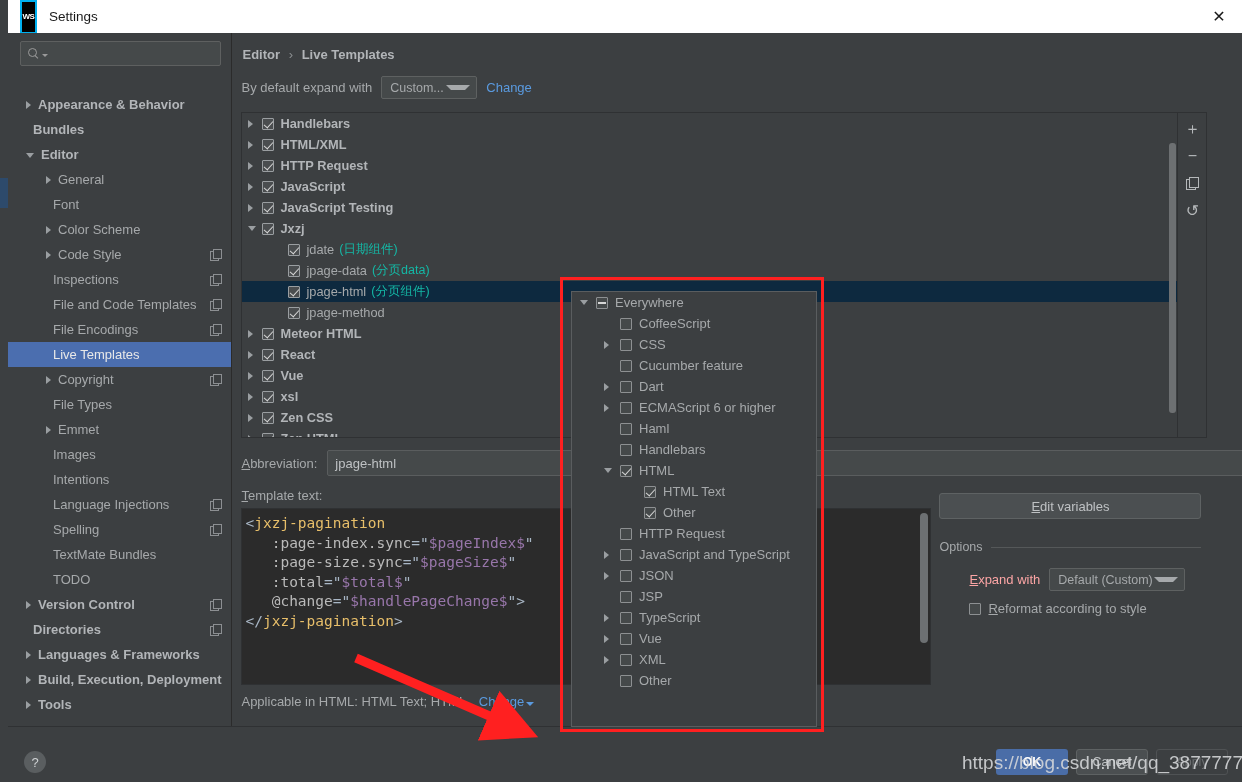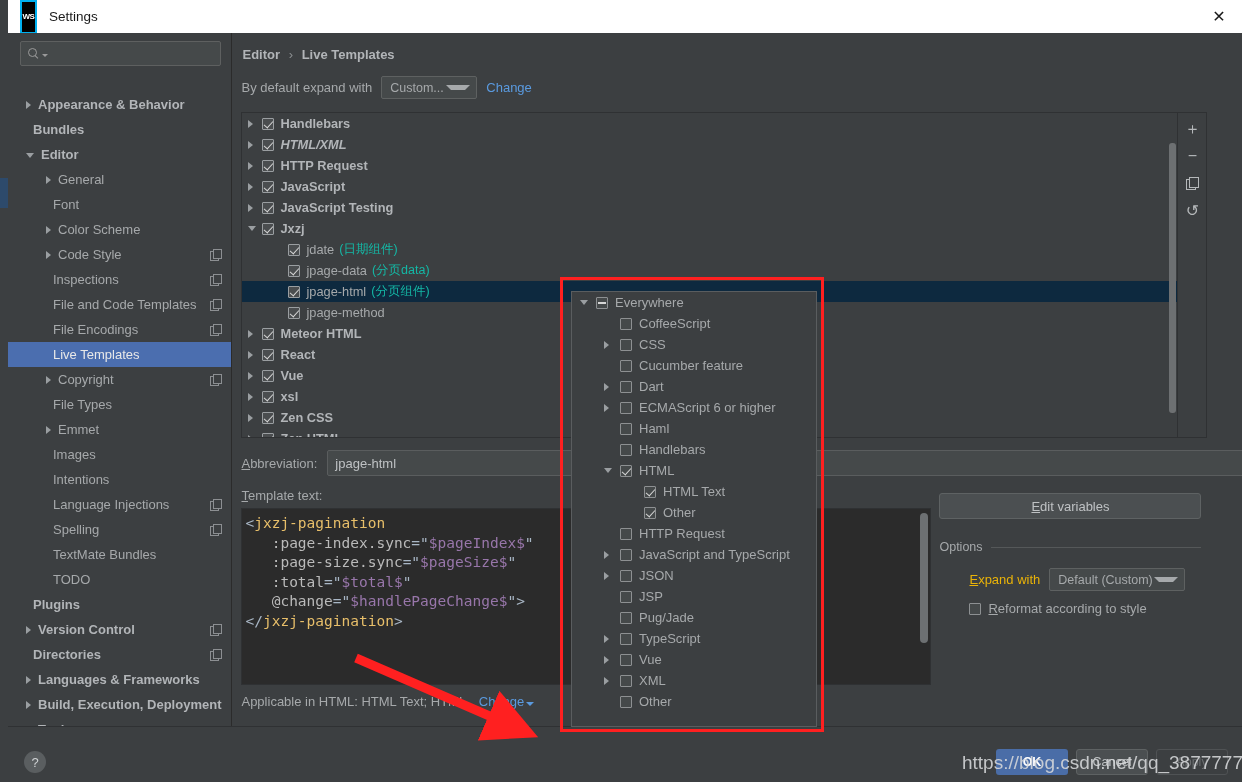--- a/index.html
+++ b/index.html
@@ -291,21 +291,21 @@
   }
   #edit-vars-btn u { text-decoration: underline; }
   #opt-legend {
     display: flex; align-items: center; gap: 8px; margin-top: 21px;
   }
   #opt-legend span { font-size: 12.5px; color: #a6a9ab; }
   #opt-legend i { flex: 1 1 auto; height: 1px; background: #555859; display: block; }
   #expand-with-row {
     display: flex; align-items: center; gap: 9px; margin: 14px 0 0 30px;
   }
-  #expand-with-label { font-size: 13px; color: #eab308; }
+  #expand-with-label { font-size: 13px; color: #fca5a5; }
   #expand-with-label u { text-decoration: underline; }
   #reformat-row {
     display: flex; align-items: center; gap: 7px; margin: 10px 0 0 30px;
   }
   #reformat-label { font-size: 13px; color: #a6a9ab; }
   #reformat-label u { text-decoration: underline; }
 
   
   #lang-popup {
     position: absolute; left: 563px; top: 258px;
@@ -497,24 +497,20 @@
             </div>
             <div class="nav-row" style="padding-left: 38px;">
               <span class="nav-arrow none"></span>
               <span class="nav-label">TextMate Bundles</span>
             </div>
             <div class="nav-row" style="padding-left: 38px;">
               <span class="nav-arrow none"></span>
               <span class="nav-label">TODO</span>
             </div>
             <div class="nav-row bold" style="padding-left: 18px;">
-              <span class="nav-arrow none"></span>
-              <span class="nav-label">Plugins</span>
-            </div>
-            <div class="nav-row bold" style="padding-left: 18px;">
               <span class="nav-arrow "></span>
               <span class="nav-label">Version Control</span>
               <span class="copy-badge"></span>
             </div>
             <div class="nav-row bold" style="padding-left: 18px;">
               <span class="nav-arrow none"></span>
               <span class="nav-label">Directories</span>
               <span class="copy-badge"></span>
             </div>
             <div class="nav-row bold" style="padding-left: 18px;">
@@ -552,21 +548,21 @@
         <div id="tmpl-area">
           <div id="tmpl-tree">
             <div id="tmpl-rows">
                 <div class="t-row bold" style="padding-left: 6px;">
                   <span class="t-arrow ">
                     <i></i>
                   </span>
                   <span class="cbx checked"></span>
                   <span class="t-label">Handlebars</span>
                 </div>
-                <div class="t-row bold" style="padding-left: 6px; font-style: italic;">
+                <div class="t-row bold" style="padding-left: 6px;">
                   <span class="t-arrow ">
                     <i></i>
                   </span>
                   <span class="cbx checked"></span>
                   <span class="t-label">HTML/XML</span>
                 </div>
                 <div class="t-row bold" style="padding-left: 6px;">
                   <span class="t-arrow ">
                     <i></i>
                   </span>
@@ -822,27 +818,20 @@
             </span>
             <span class="p-cbx"></span>
             <span class="p-label">JSON</span>
           </div>
           <div class="p-row p-ind1">
             <span class="p-arrow blank">
               <i></i>
             </span>
             <span class="p-cbx"></span>
             <span class="p-label">JSP</span>
-          </div>
-          <div class="p-row p-ind1">
-            <span class="p-arrow blank">
-              <i></i>
-            </span>
-            <span class="p-cbx"></span>
-            <span class="p-label">Pug/Jade</span>
           </div>
           <div class="p-row p-ind1">
             <span class="p-arrow ">
               <i></i>
             </span>
             <span class="p-cbx"></span>
             <span class="p-label">TypeScript</span>
           </div>
           <div class="p-row p-ind1">
             <span class="p-arrow ">

